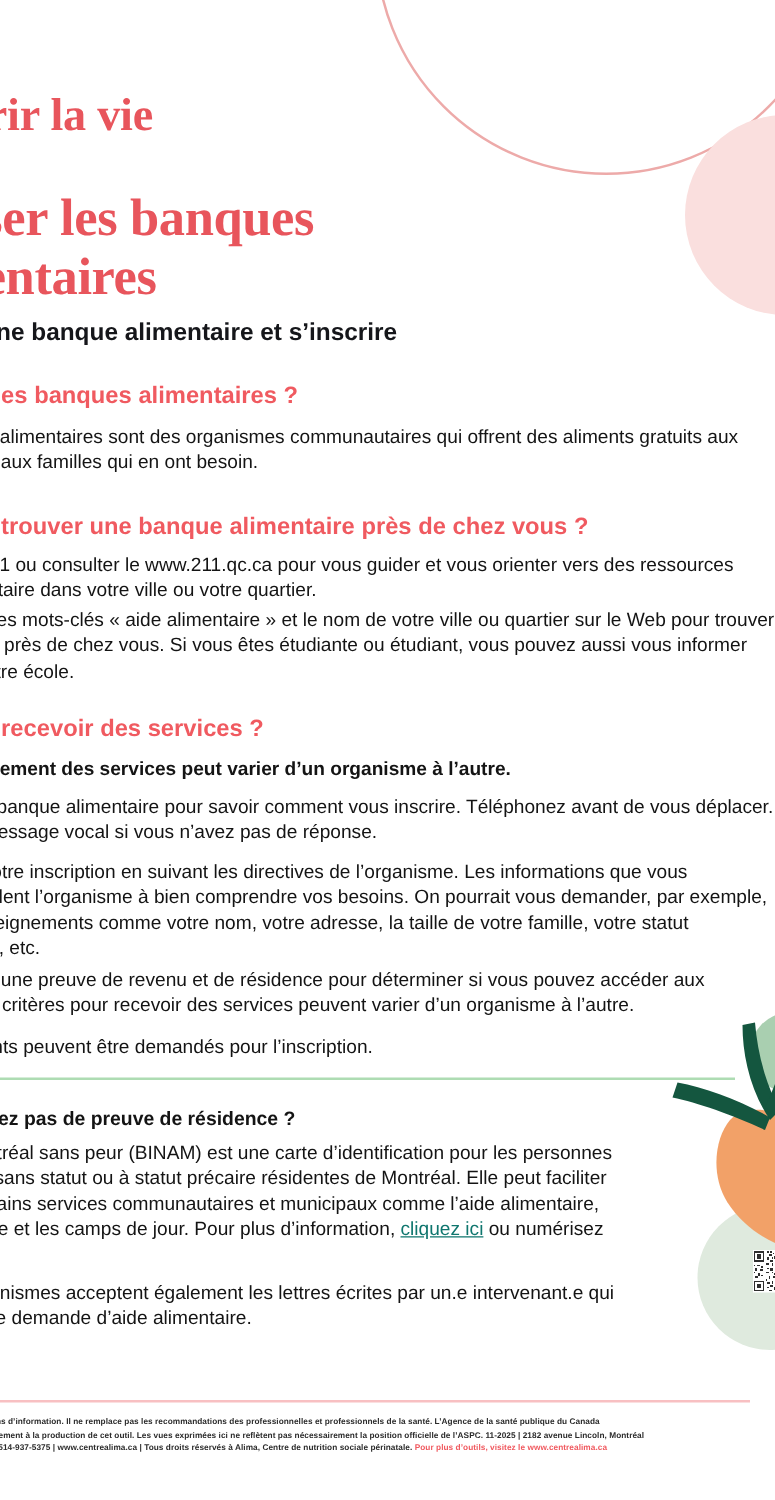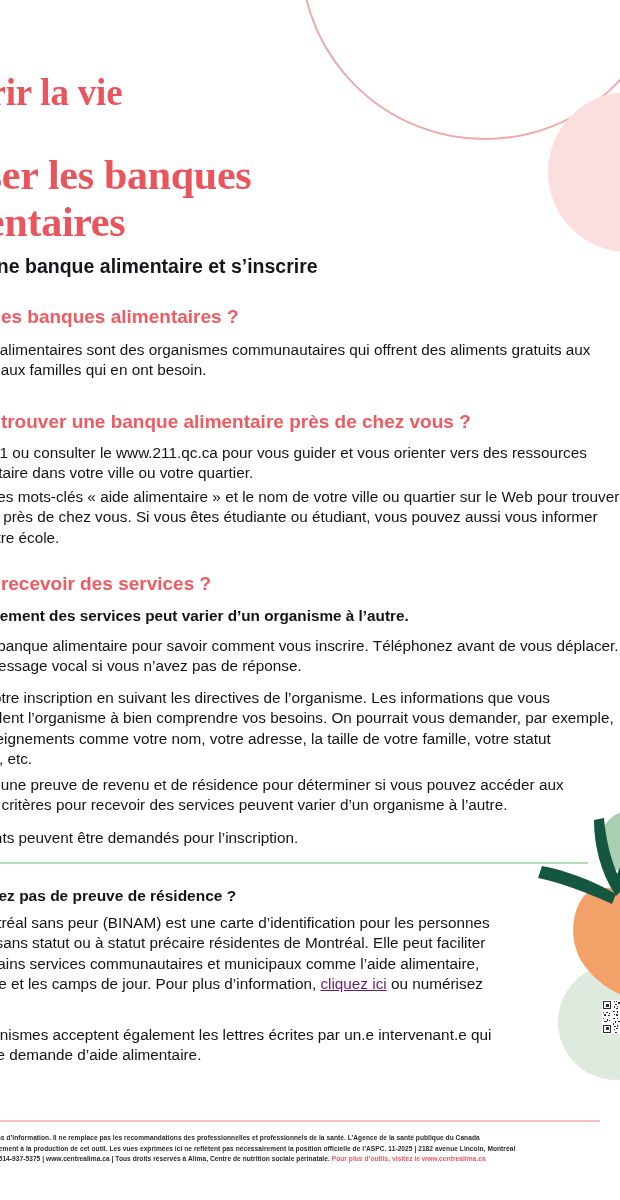--- a/index.html
+++ b/index.html
@@ -87,21 +87,21 @@
 
   
   p.body, .body {
     font-size: 15.3px;
     line-height: 1.33;
     color: #141414;
   }
   .bold { font-weight: bold; }
 
   a.inline-link {
-    color: #701a75;
+    color: #0f766e;
   }
 
   
   .rule-green {
     position: absolute;
     height: 2px;
     background: #aedcb3;
   }
   .rule-pink {
     position: absolute;

